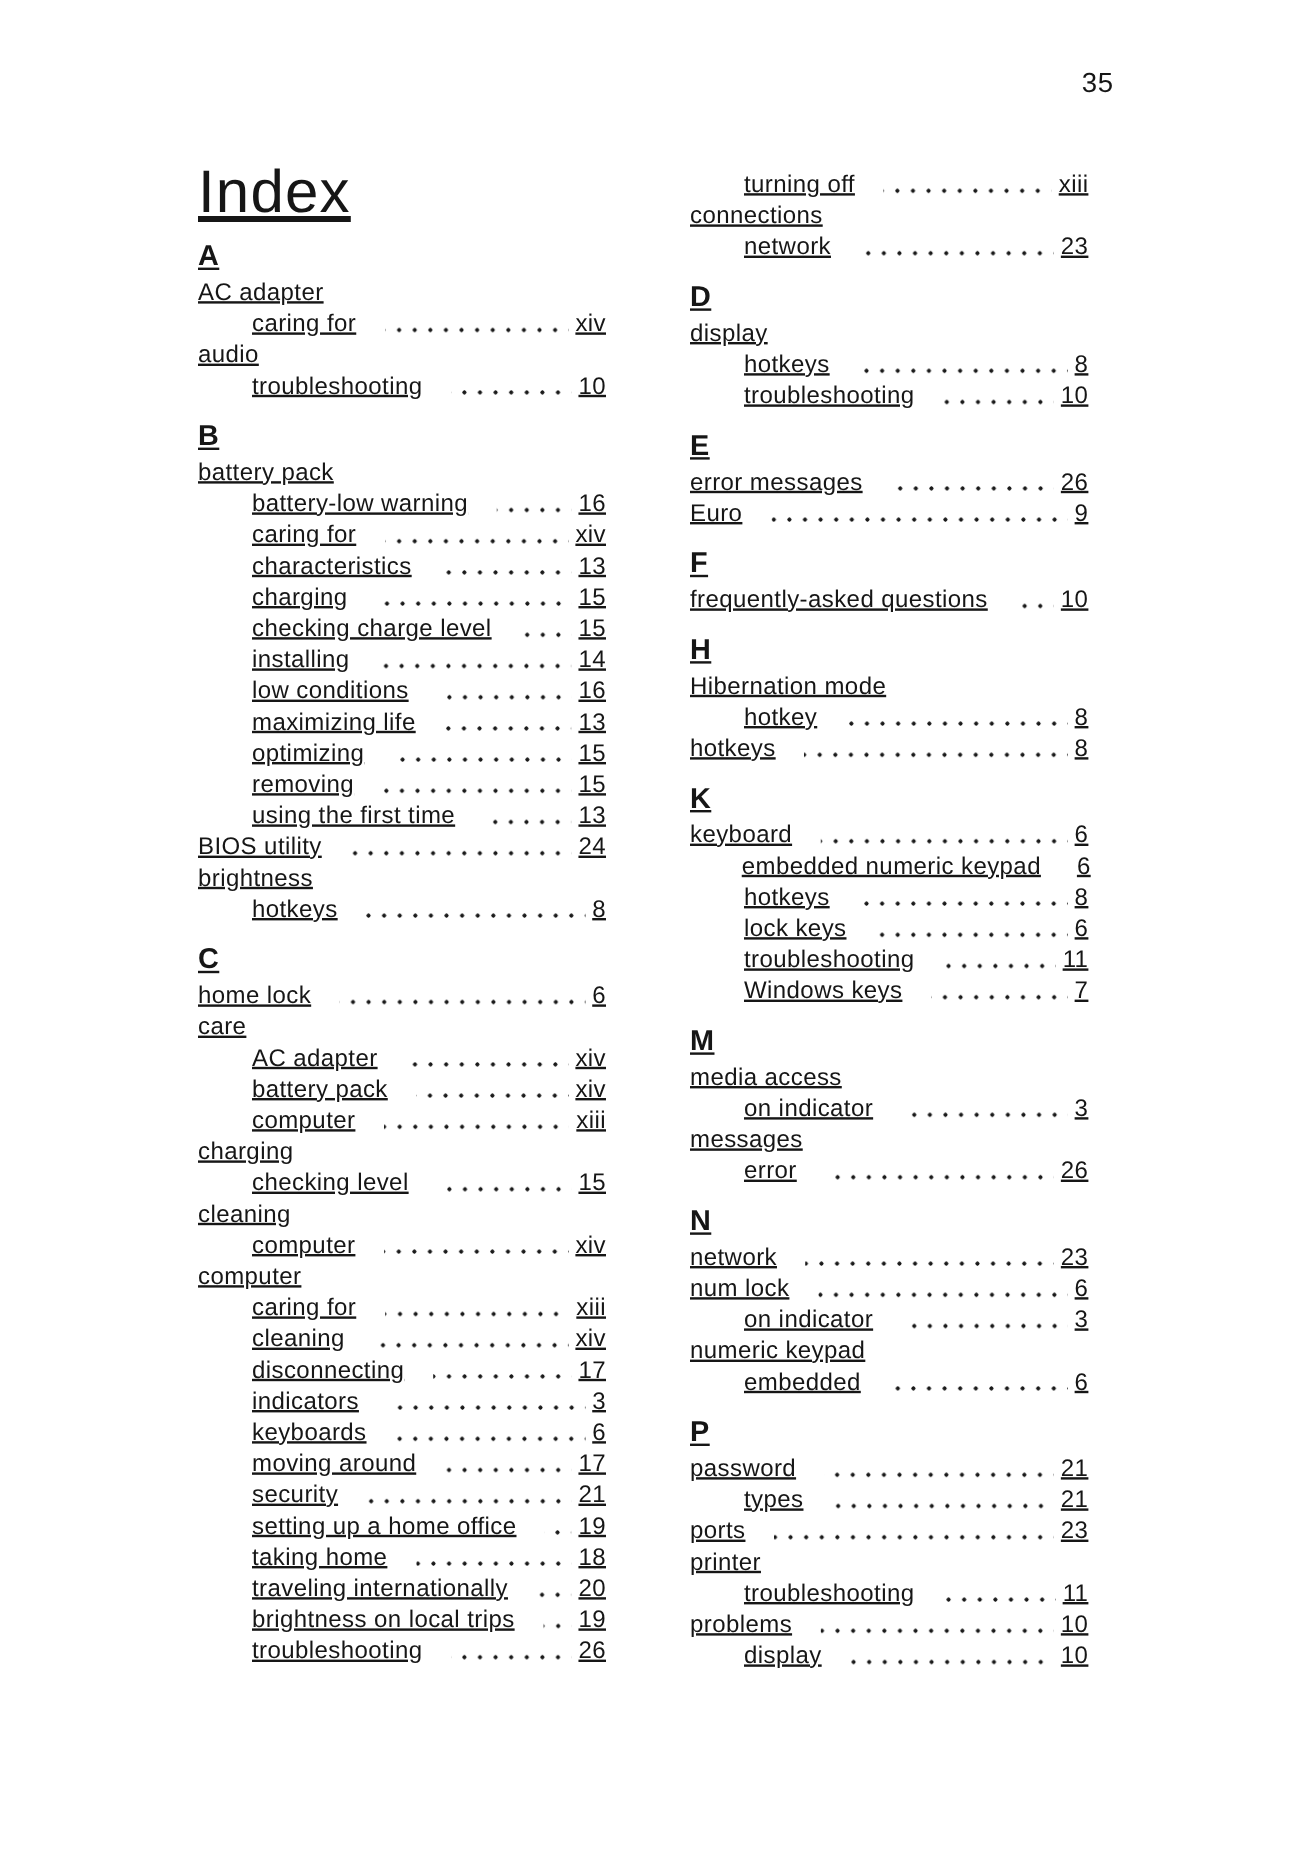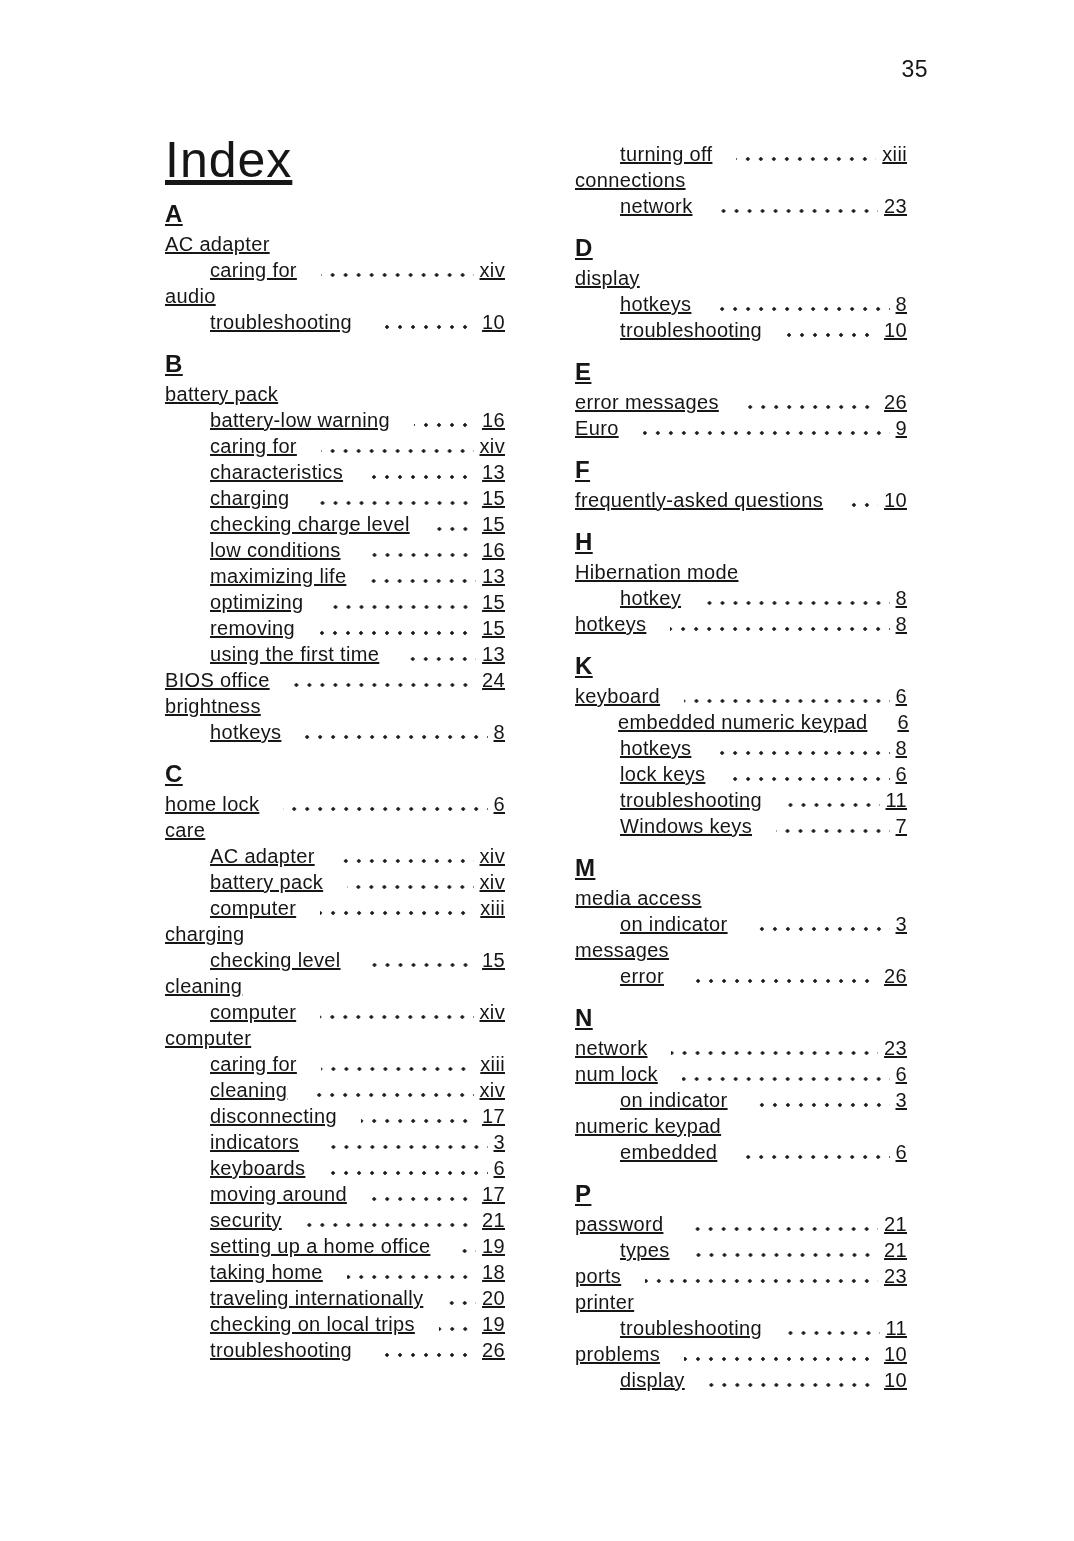--- a/index.html
+++ b/index.html
@@ -154,20 +154,25 @@
               <span class="term">charging</span>
               <span class="leader"></span>
               <span class="pagenum">15</span>
             </div>
             <div class="entry indent">
               <span class="term">checking charge level</span>
               <span class="leader"></span>
               <span class="pagenum">15</span>
             </div>
             <div class="entry indent">
+              <span class="term">installing</span>
+              <span class="leader"></span>
+              <span class="pagenum">14</span>
+            </div>
+            <div class="entry indent">
               <span class="term">low conditions</span>
               <span class="leader"></span>
               <span class="pagenum">16</span>
             </div>
             <div class="entry indent">
               <span class="term">maximizing life</span>
               <span class="leader"></span>
               <span class="pagenum">13</span>
             </div>
             <div class="entry indent">
@@ -179,21 +184,21 @@
               <span class="term">removing</span>
               <span class="leader"></span>
               <span class="pagenum">15</span>
             </div>
             <div class="entry indent">
               <span class="term">using the first time</span>
               <span class="leader"></span>
               <span class="pagenum">13</span>
             </div>
             <div class="entry">
-              <span class="term">BIOS office</span>
+              <span class="term">BIOS utility</span>
               <span class="leader"></span>
               <span class="pagenum">24</span>
             </div>
             <div class="entry">
               <span class="term">brightness</span>
             </div>
             <div class="entry indent">
               <span class="term">hotkeys</span>
               <span class="leader"></span>
               <span class="pagenum">8</span>
@@ -287,21 +292,21 @@
               <span class="term">taking home</span>
               <span class="leader"></span>
               <span class="pagenum">18</span>
             </div>
             <div class="entry indent">
               <span class="term">traveling internationally</span>
               <span class="leader"></span>
               <span class="pagenum">20</span>
             </div>
             <div class="entry indent">
-              <span class="term">checking on local trips</span>
+              <span class="term">brightness on local trips</span>
               <span class="leader"></span>
               <span class="pagenum">19</span>
             </div>
             <div class="entry indent">
               <span class="term">troubleshooting</span>
               <span class="leader"></span>
               <span class="pagenum">26</span>
             </div>
           </section>
         </div>

